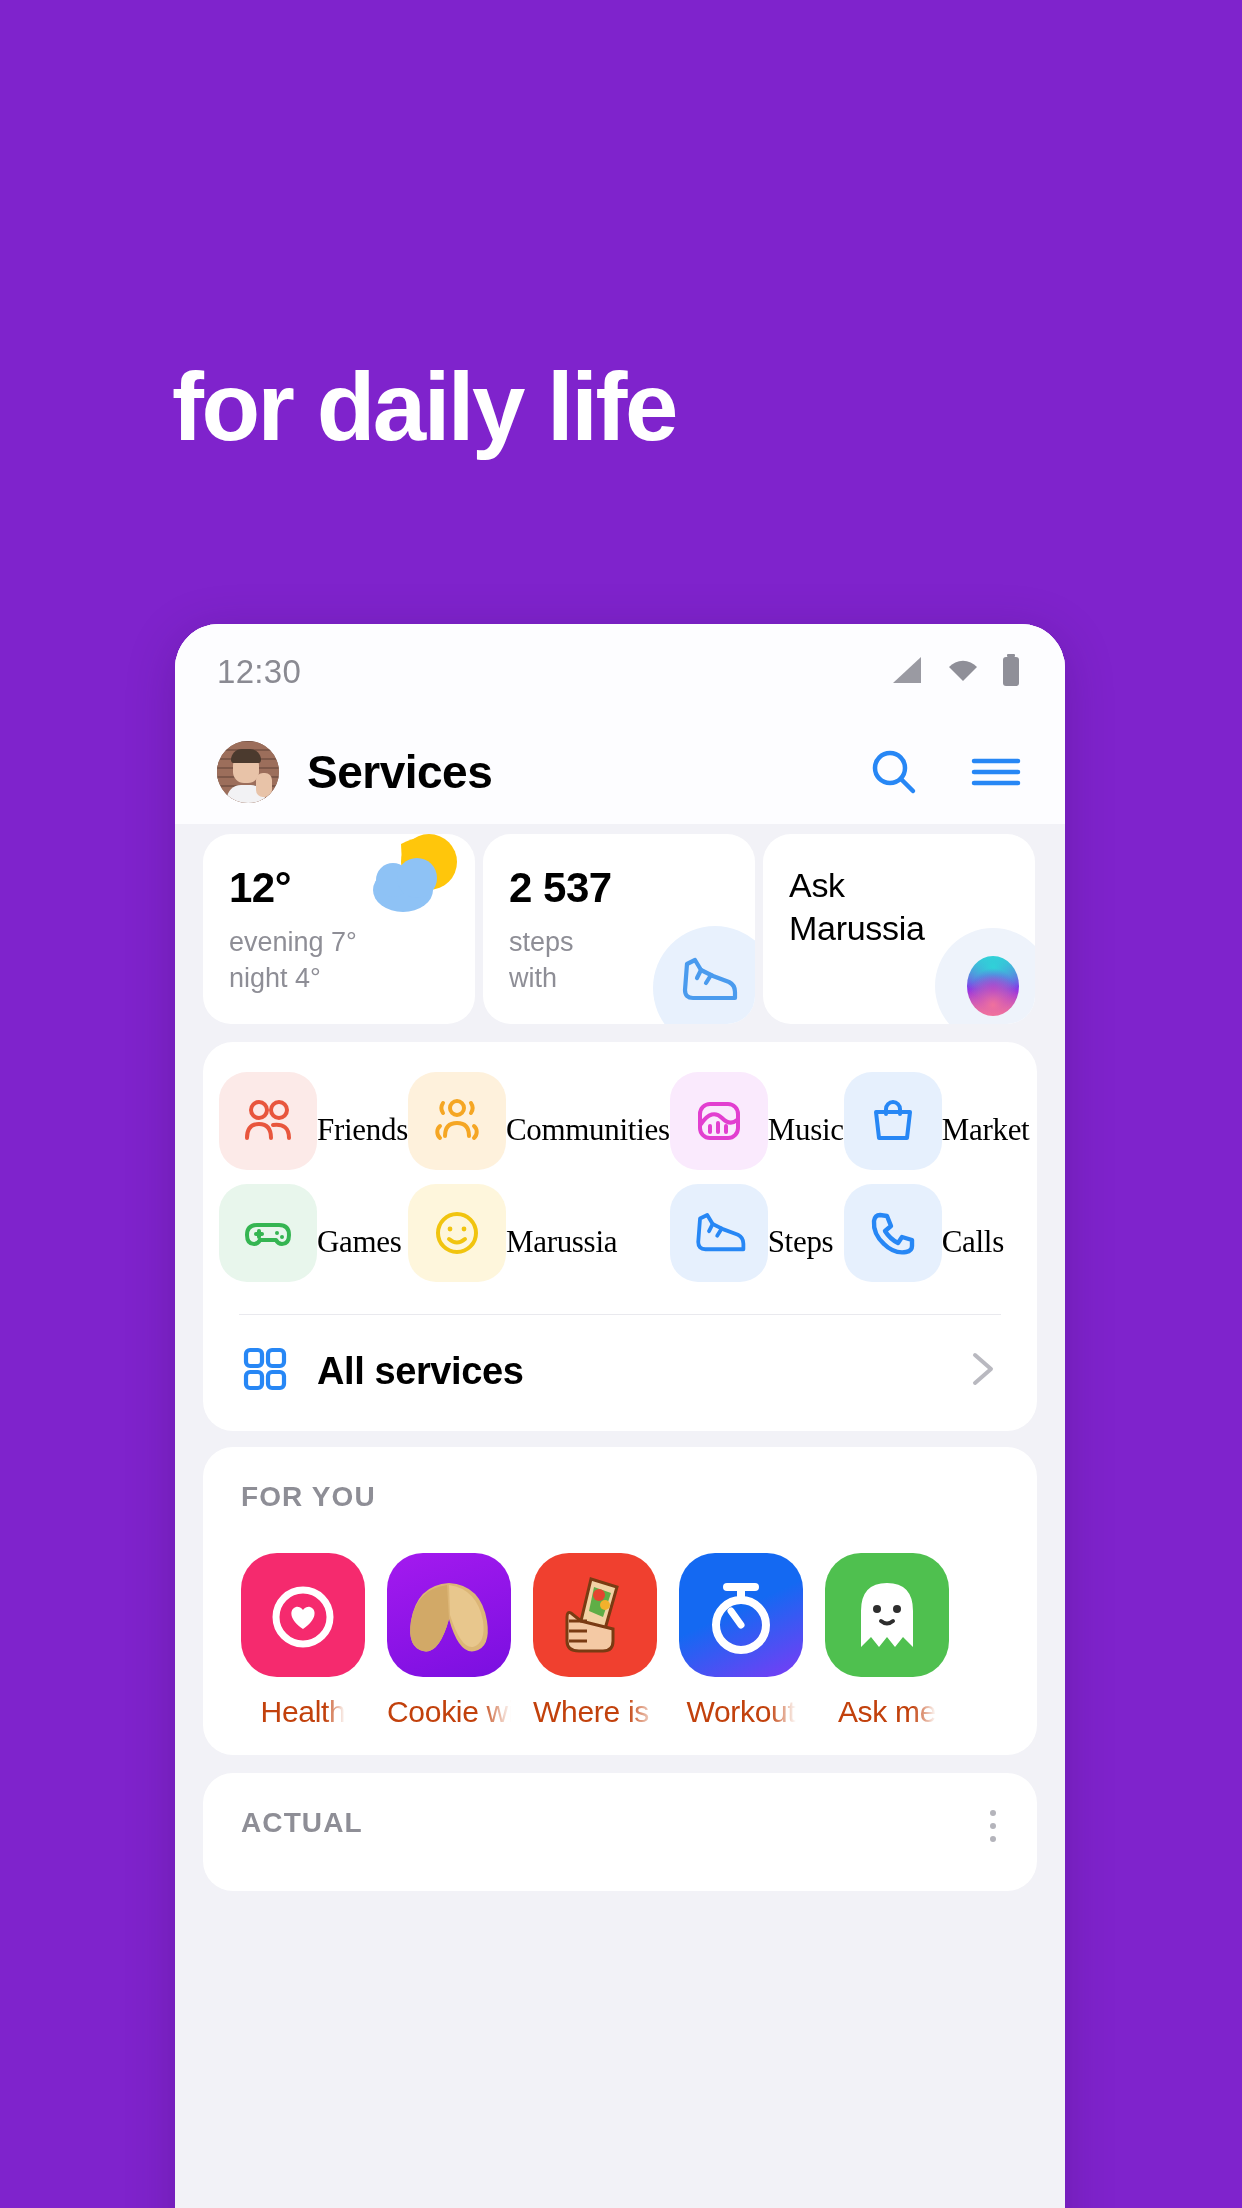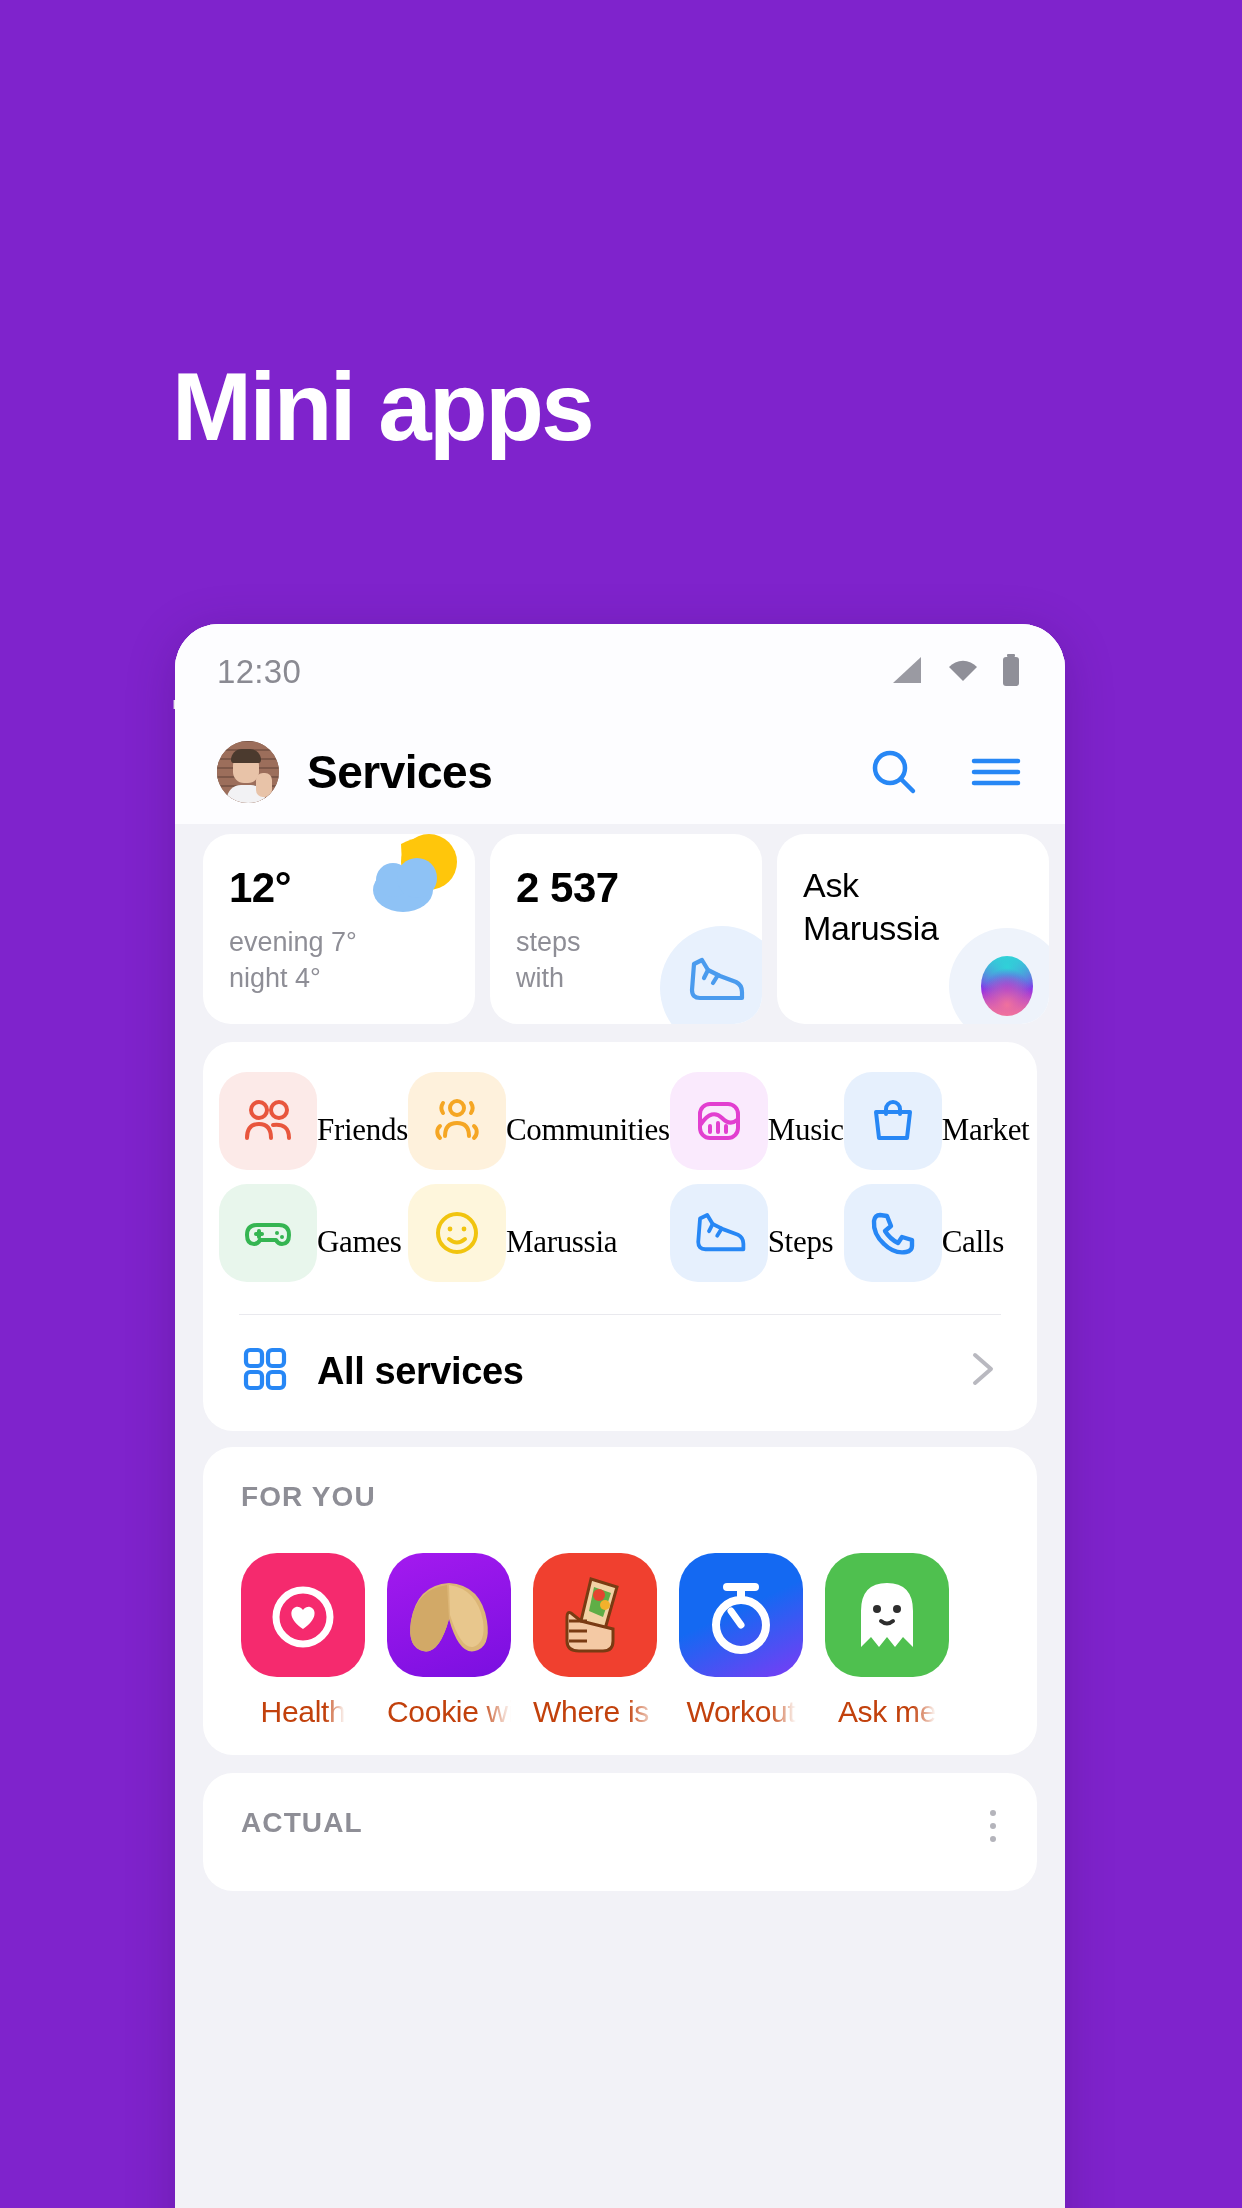--- a/index.html
+++ b/index.html
@@ -119,21 +119,21 @@
     margin-left: auto;
     display: flex;
     align-items: center;
     gap: 48px;
   }
   .icon-btn { display: flex; cursor: pointer; }
 
   
   .widgets {
     display: flex;
-    gap: 15px;
+    gap: 8px;
     padding: 10px 0 0 28px;
     background: #f2f2f7;
   }
   .widget {
     background: #ffffff;
     border-radius: 28px;
     position: relative;
     overflow: hidden;
     flex: 0 0 auto;
   }
@@ -301,21 +301,20 @@
   .actual-card .dots { margin-left: auto; cursor: pointer; }
   .phone-body {
     background: #f2f2f7;
     min-height: 100%;
   }
 </style>
 </head>
 <body style="background: rgb(127, 35, 204);">
 
 <div class="headline">
-  <span class="line">Mini apps</span>
   <span class="line">for daily life</span>
 </div>
 
 <div class="phone">
   <div class="phone-body">
 
     <div class="statusbar">
       <div class="clock">12:30</div>
       <div class="sysicons">
         <span class="ic-signal">

